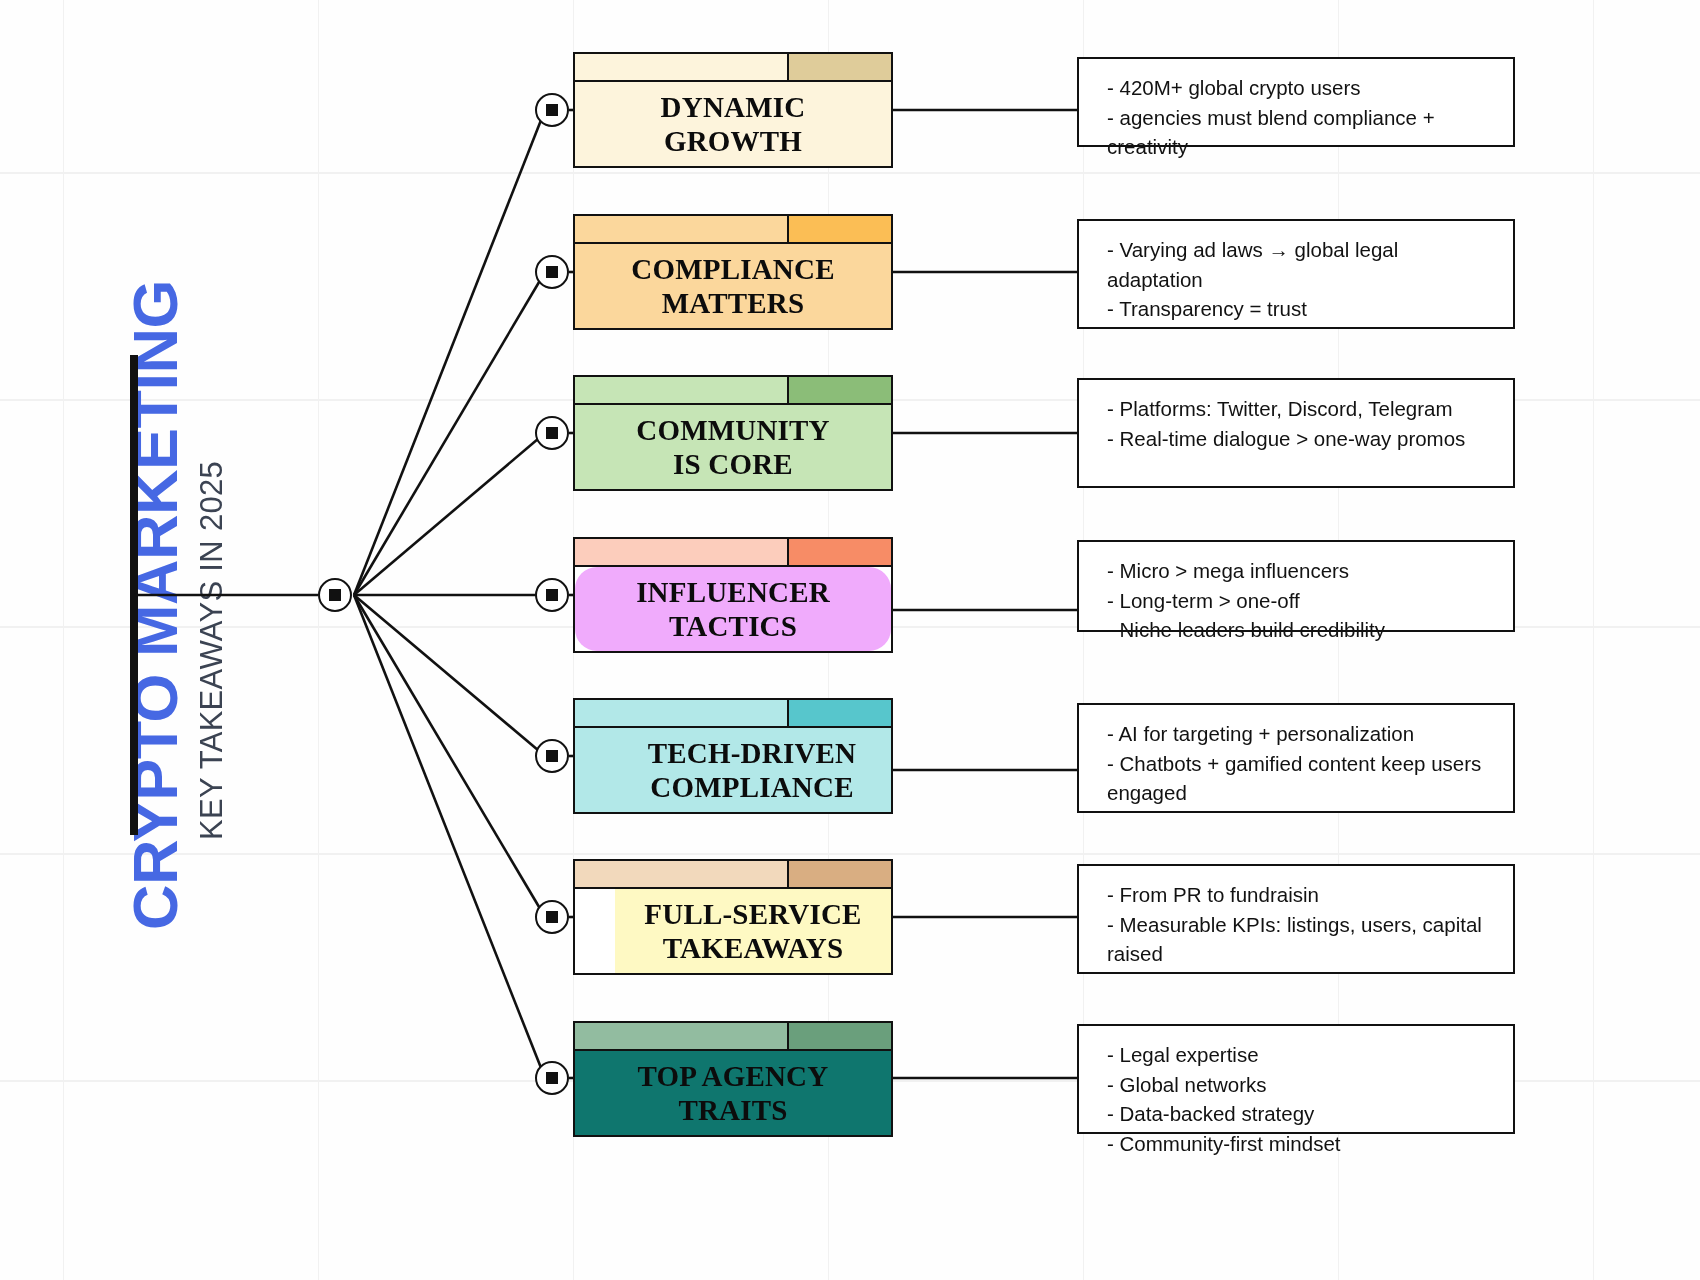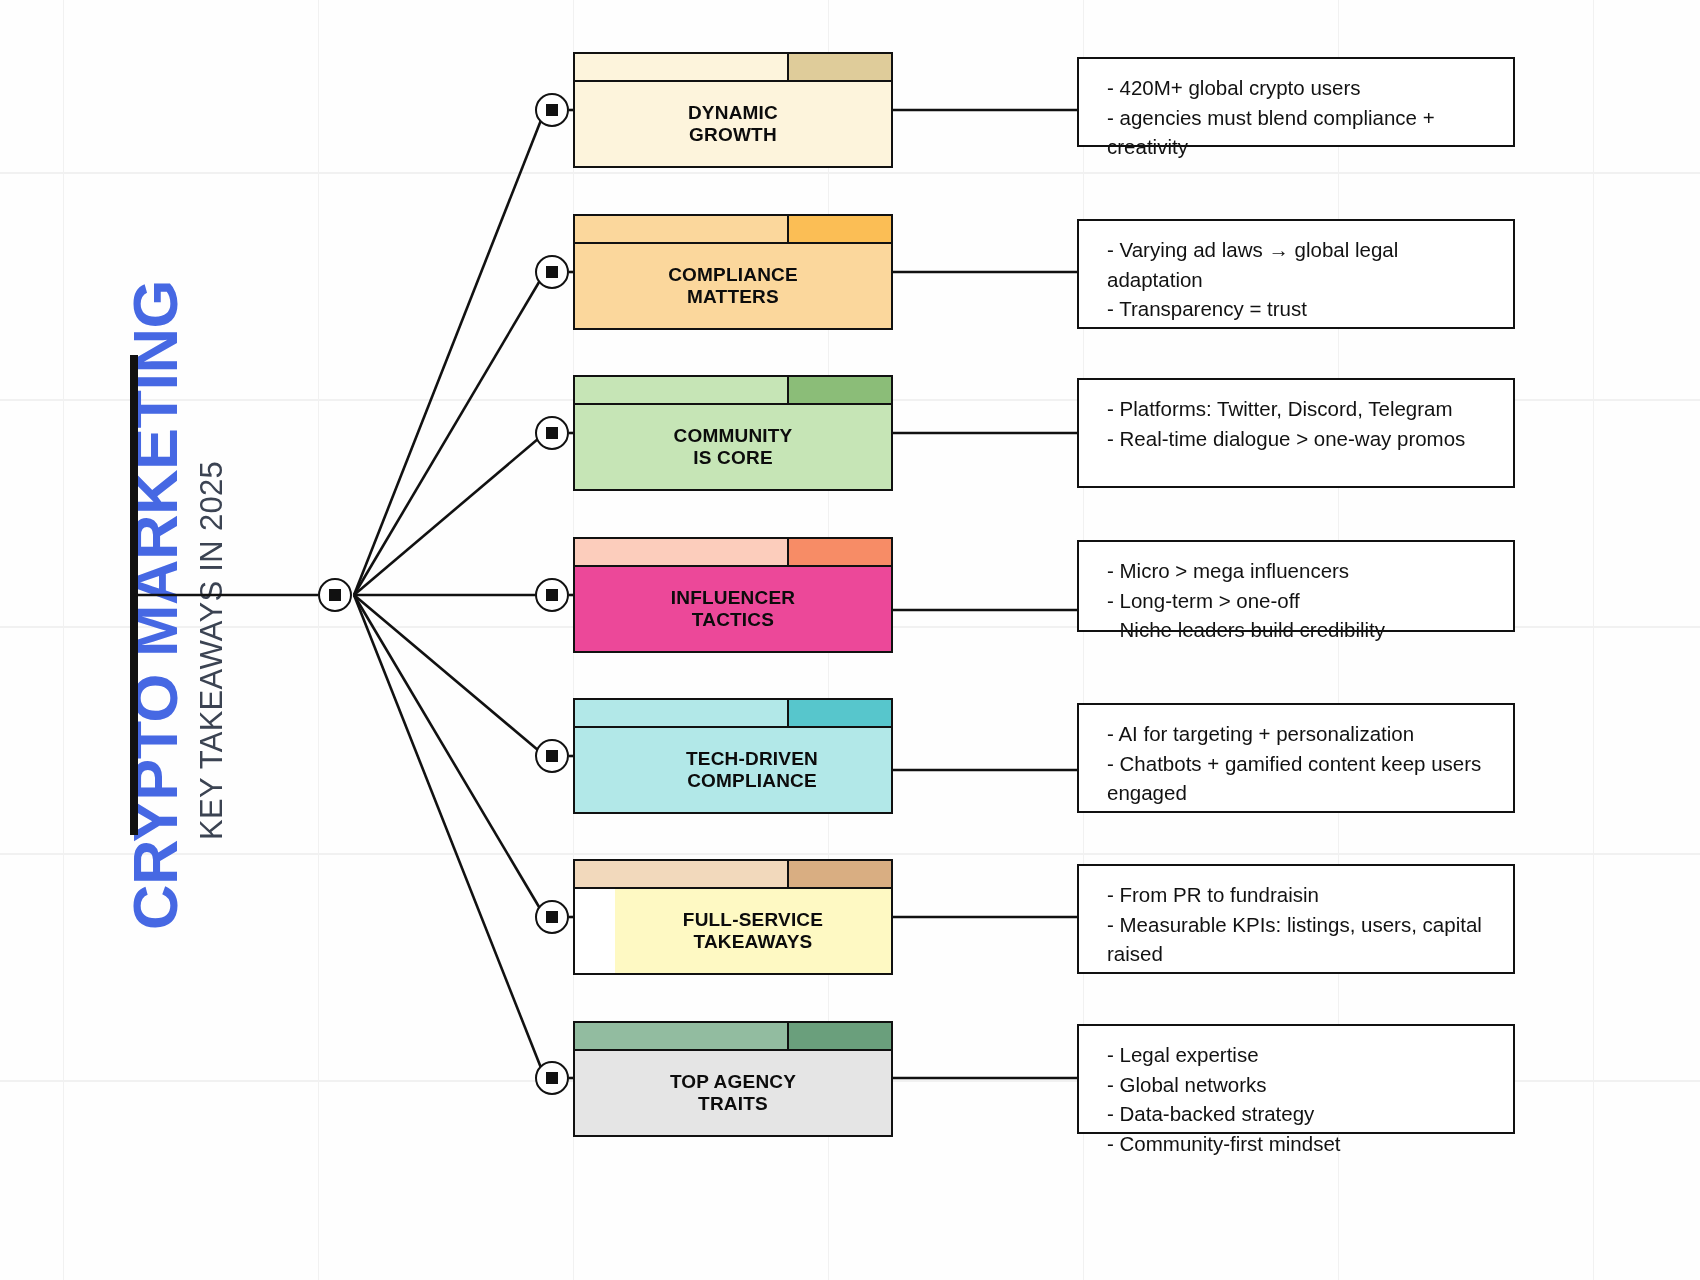--- a/index.html
+++ b/index.html
@@ -109,25 +109,26 @@
   .card-body {
     height: 84px;
     display: flex;
     align-items: center;
     justify-content: center;
     text-align: center;
     padding: 0 10px;
     box-sizing: border-box;
   }
   .card-label {
-    font-size: 19px;
+    font-size: 29px;
     font-weight: 700;
     line-height: 1.18;
     color: #0c0c0c;
     letter-spacing: 0.2px;
+    font-family: Liberation Serif, serif;
   }
 
   
   .detail {
     position: absolute;
     width: 438px;
     box-sizing: border-box;
     border: 2.5px solid #111111;
     background: #ffffff;
     padding: 14px 18px 14px 28px;
@@ -244,21 +245,21 @@
         <span>IS CORE</span>
       </div>
     </div>
   </div>
 
   <div class="card" id="card-4" style="left:573px;top:537px">
     <div class="card-head">
       <div class="h-left" style="background: rgb(252, 205, 188);"></div>
       <div class="h-right" style="background: rgb(247, 140, 102);"></div>
     </div>
-    <div class="card-body" style="background: #ec4899;">
+    <div class="card-body" style="background: #f0abfc; border-radius: 22px;">
       <div class="card-label">
         <span>INFLUENCER</span><br>
         <span>TACTICS</span>
       </div>
     </div>
   </div>
 
   <div class="card" id="card-5" style="left:573px;top:698px">
     <div class="card-head">
       <div class="h-left" style="background: rgb(178, 232, 232);"></div>
@@ -283,21 +284,21 @@
         <span>TAKEAWAYS</span>
       </div>
     </div>
   </div>
 
   <div class="card" id="card-7" style="left:573px;top:1021px">
     <div class="card-head">
       <div class="h-left" style="background: rgb(146, 188, 160);"></div>
       <div class="h-right" style="background: rgb(106, 159, 124);"></div>
     </div>
-    <div class="card-body" style="background: #e5e5e5;">
+    <div class="card-body" style="background: #0f766e;">
       <div class="card-label">
         <span>TOP AGENCY</span><br>
         <span>TRAITS</span>
       </div>
     </div>
   </div>
 
   <div class="detail" style="left:1077px;top:57px;height:90px">
     <div class="detail-text">- 420M+ global crypto users
 - agencies must blend compliance + creativity</div>

